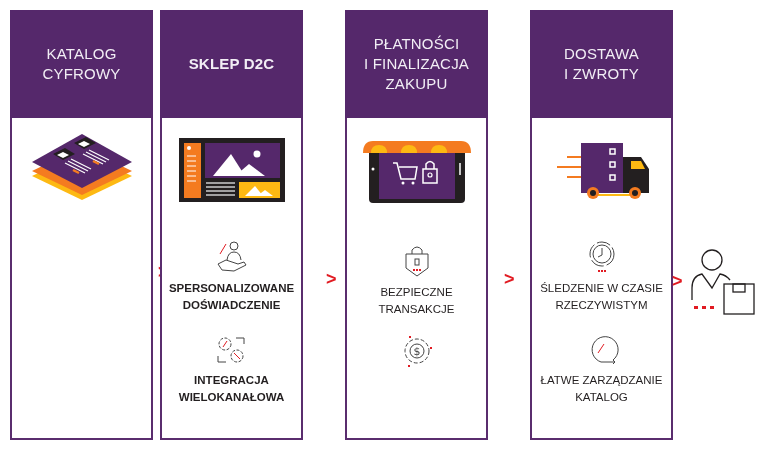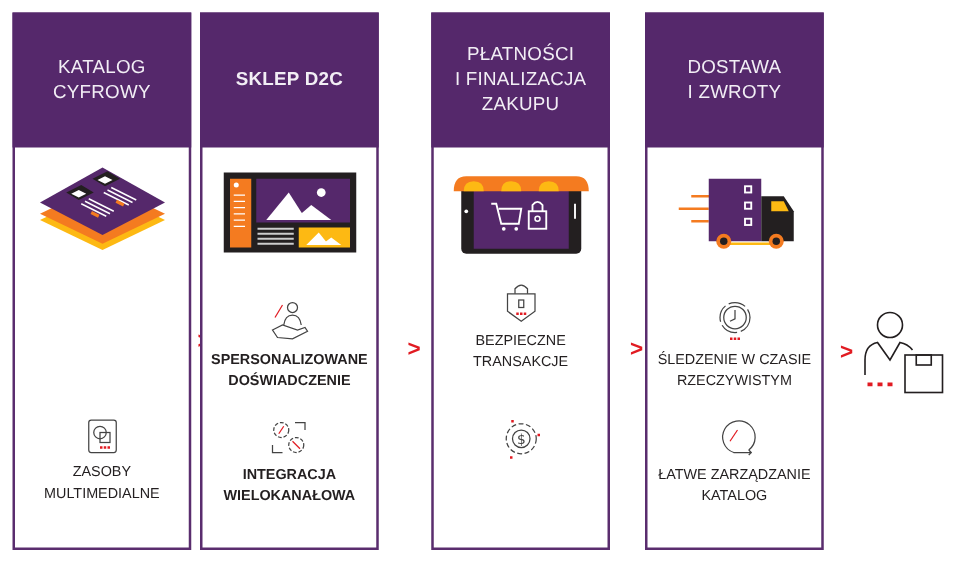--- a/index.html
+++ b/index.html
@@ -35,32 +35,20 @@
           <line x1="59" y1="22" x2="79" y2="32"></line>
           <line x1="56" y1="24" x2="76" y2="34"></line>
         <line x1="44" y1="29" x2="64" y2="39"></line>
           <line x1="41" y1="31" x2="61" y2="41"></line>
           <line x1="38" y1="33" x2="58" y2="43"></line>
       </g>
       <line x1="66" y1="31" x2="72" y2="34" stroke="#f47b20" stroke-width="2.5"></line>
       <line x1="46" y1="40" x2="52" y2="43" stroke="#f47b20" stroke-width="2.5"></line>
     </svg>
   </div>
-  <div class="feat" style="top:322px;">
-    <svg class="ico" width="28" height="30" viewBox="0 0 28 30">
-      <rect x="3" y="2" width="22" height="26" rx="2" fill="none" stroke="#444" stroke-width="1"></rect>
-      <circle cx="12" cy="12" r="5" fill="none" stroke="#444" stroke-width="1"></circle>
-      <rect x="12" y="12" width="8" height="8" fill="none" stroke="#444" stroke-width="1"></rect>
-      <rect x="12" y="23" width="2" height="2" fill="#e11b22"></rect>
-        <rect x="15" y="23" width="2" height="2" fill="#e11b22"></rect>
-        <rect x="18" y="23" width="2" height="2" fill="#e11b22"></rect>
-    </svg>
-    <span class="lbl">ZASOBY
-MULTIMEDIALNE</span>
-  </div>
 </div>
 
 <div class="chev" style="left:158px;top:263px;">&gt;</div>
 
 <div class="col" style="left:160px;font-weight:bold;">
   <div class="head">
       <span>SKLEP D2C</span>
     </div>
   <div class="illus">
     <svg width="110" height="68" viewBox="0 0 110 68">
@@ -135,21 +123,21 @@
       <circle cx="12" cy="34" r="1.5" fill="#fff"></circle>
       <line x1="99" y1="28" x2="99" y2="40" stroke="#fff" stroke-width="1.5"></line>
       <path d="M32,28 L36,28 L40,44 L54,44 L56,32 L38,32" fill="none" stroke="#fff" stroke-width="1.5"></path>
       <circle cx="42" cy="48" r="1.5" fill="#fff"></circle>
         <circle cx="52" cy="48" r="1.5" fill="#fff"></circle>
       <rect x="62" y="34" width="14" height="14" fill="none" stroke="#fff" stroke-width="1.5"></rect>
       <path d="M65,34 L65,29 Q69,24 73,29 L73,34" fill="none" stroke="#fff" stroke-width="1.5"></path>
       <circle cx="69" cy="40" r="2" fill="none" stroke="#fff" stroke-width="1.2"></circle>
     </svg>
   </div>
-  <div class="feat" style="top:213px;">
+  <div class="feat" style="top:232px;">
     <svg class="ico" width="30" height="34" viewBox="0 0 30 34">
       <path d="M10,10 L10,6 Q15,0 20,6 L20,10" fill="none" stroke="#444" stroke-width="1"></path>
       <path d="M4,10 L26,10 L26,24 L15,32 L4,24 Z" fill="none" stroke="#444" stroke-width="1"></path>
       <rect x="13" y="15" width="4" height="6" fill="none" stroke="#444" stroke-width="1"></rect>
       <rect x="11" y="25" width="2" height="2" fill="#e11b22"></rect>
         <rect x="14" y="25" width="2" height="2" fill="#e11b22"></rect>
         <rect x="17" y="25" width="2" height="2" fill="#e11b22"></rect>
     </svg>
     <span class="lbl">BEZPIECZNE
 TRANSAKCJE</span>
@@ -161,21 +149,21 @@
       <text x="18" y="21" text-anchor="middle" font-size="11" fill="#444" font-family="DejaVu Sans, sans-serif">$</text>
       <rect x="10" y="2" width="2" height="2" fill="#e11b22"></rect>
         <rect x="31" y="13" width="2" height="2" fill="#e11b22"></rect>
         <rect x="9" y="31" width="2" height="2" fill="#e11b22"></rect>
     </svg>
   </div>
 </div>
 
 <div class="chev" style="left:504px;top:270px;">&gt;</div>
 
-<div class="col" style="left:516px;">
+<div class="col" style="left:530px;">
   <div class="head">
       <span>DOSTAWA
 I ZWROTY</span>
     </div>
   <div class="illus">
     <svg width="110" height="70" viewBox="0 0 110 70">
       <g stroke="#f47b20" stroke-width="2">
           <line x1="20" y1="22" x2="44" y2="22"></line>
           <line x1="10" y1="32" x2="34" y2="32"></line>
           <line x1="20" y1="42" x2="34" y2="42"></line>

